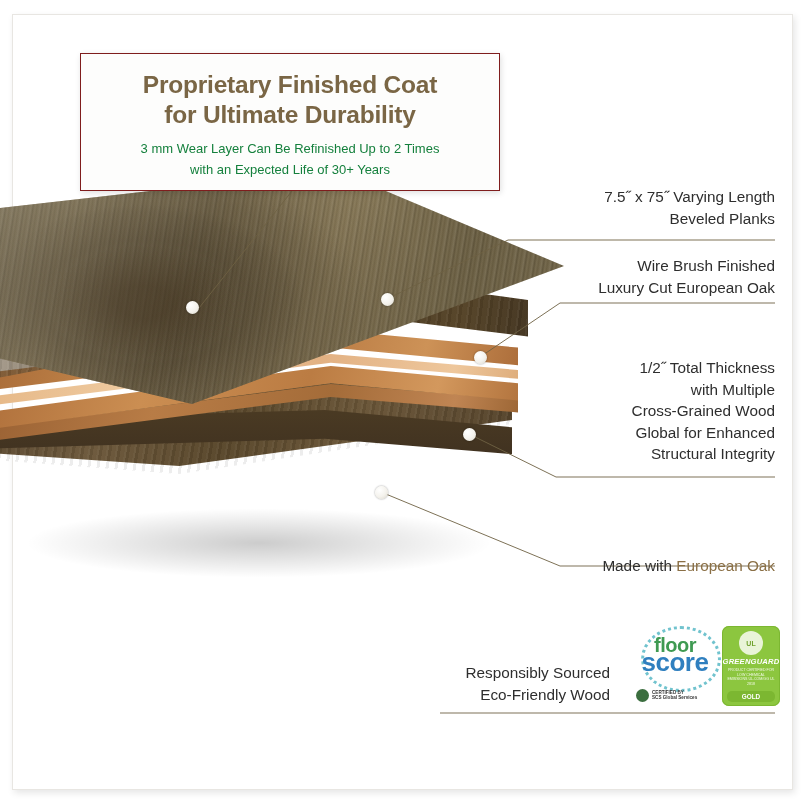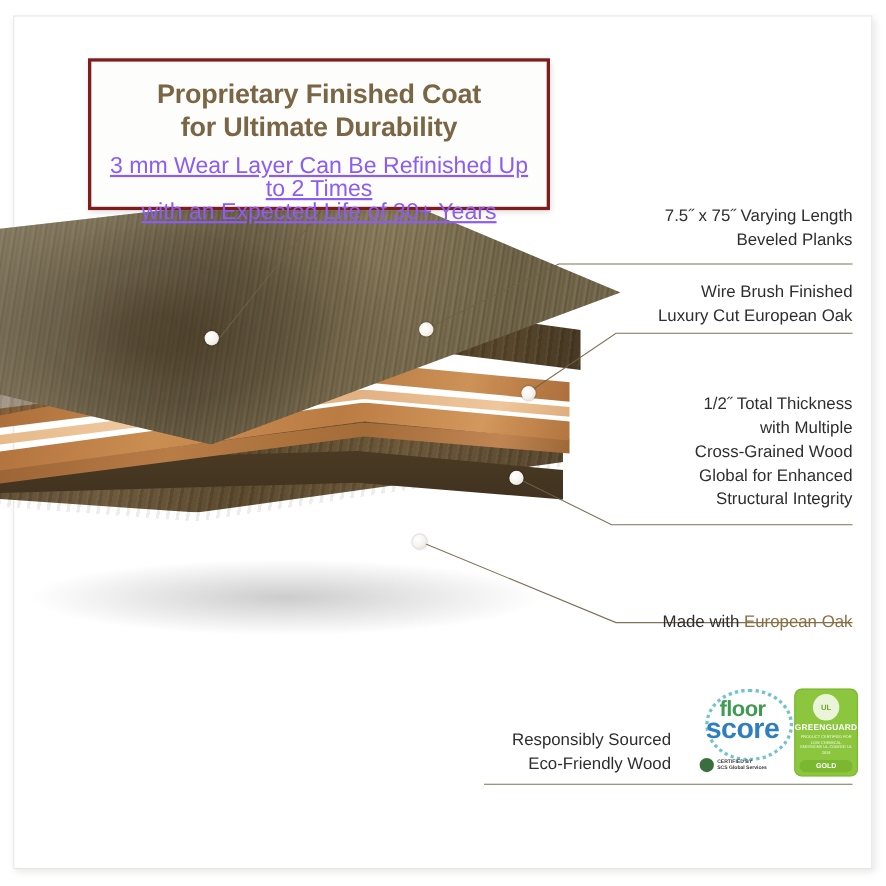--- a/index.html
+++ b/index.html
@@ -61,24 +61,24 @@
   .face-sheen{left:-20px;top:-8px;width:600px;height:300px;
      clip-path:polygon(0% 14%,62% 0%,100% 32%,38% 78%,0% 60%);
      background:linear-gradient(118deg,rgba(255,255,255,.16) 0%,rgba(255,255,255,.03) 38%,rgba(0,0,0,.10) 100%);}
 
   
   .shadow{left:40px;top:330px;width:470px;height:70px;border-radius:50%;
      background:radial-gradient(ellipse at center,rgba(0,0,0,.20) 0%,rgba(0,0,0,0) 70%);}
 
   
   #callout{position:absolute;left:80px;top:53px;width:420px;height:138px;background:#fdfdfc;
-     border:3px solid #7f1d1d;box-shadow:1px 2px 6px rgba(0,0,0,.13);box-sizing:border-box;
+     border:1px solid #7f1d1d;box-shadow:1px 2px 6px rgba(0,0,0,.13);box-sizing:border-box;
      padding:16px 14px 0;text-align:center;}
   #callout h1{margin:0;font-size:24.5px;line-height:30px;font-weight:bold;color:#7a6645;letter-spacing:-.2px;}
-  #callout p{margin:8px 0 0;font-size:21px;line-height:21px;color:#8b5cf6;text-decoration:underline;}
+  #callout p{margin:8px 0 0;font-size:13px;line-height:21px;color:#15803d;}
 
   
   .anno{position:absolute;text-align:right;color:#2e2e2e;font-size:15.3px;line-height:21.5px;}
   .anno b{font-weight:normal;color:#8a6f45;}
 
   
   .dot{position:absolute;width:13px;height:13px;border-radius:50%;
      background:radial-gradient(circle at 35% 32%,#ffffff 0%,#f4f2ec 55%,#d8d4c8 100%);
      box-shadow:0 0 2px rgba(0,0,0,.45);}
 
@@ -97,21 +97,21 @@
   .fs-scs{position:absolute;left:8px;top:64px;width:86px;height:14px;display:flex;align-items:center;gap:3px;}
   .fs-badge{width:13px;height:13px;border-radius:50%;background:#3b6e3f;flex:0 0 auto;}
   .fs-scs-txt{font-size:4.6px;line-height:5.4px;color:#333;font-weight:bold;text-align:left;}
 
   #greenguard{position:absolute;left:722px;top:626px;width:58px;height:80px;border-radius:7px;
      background:#8cc63f;box-shadow:0 0 0 1px #7cb731 inset;overflow:hidden;}
   .gg-shield{position:absolute;left:17px;top:5px;width:24px;height:24px;border-radius:50%;
      background:#e9f4d8;display:flex;align-items:center;justify-content:center;}
   .gg-ul{font-size:7px;font-weight:bold;color:#6fa12c;}
   .gg-name{position:absolute;left:0;top:31px;width:58px;text-align:center;
-     font-size:7.6px;font-weight:bold;color:#fff;letter-spacing:.2px;}
+     font-size:7.6px;font-weight:bold;color:#fff;letter-spacing:.2px;font-style:italic;}
   .gg-sub{position:absolute;left:5px;top:42px;width:48px;text-align:center;
      font-size:3.6px;line-height:4.6px;color:#f2fae6;}
   .gg-gold{position:absolute;left:5px;bottom:4px;width:48px;height:11px;border-radius:5px;
      background:#7cb731;color:#fff;font-size:6.4px;font-weight:bold;text-align:center;line-height:11px;}
 </style>
 </head>
 <body>
 
 <div id="stage">
   <div id="frame"></div>

